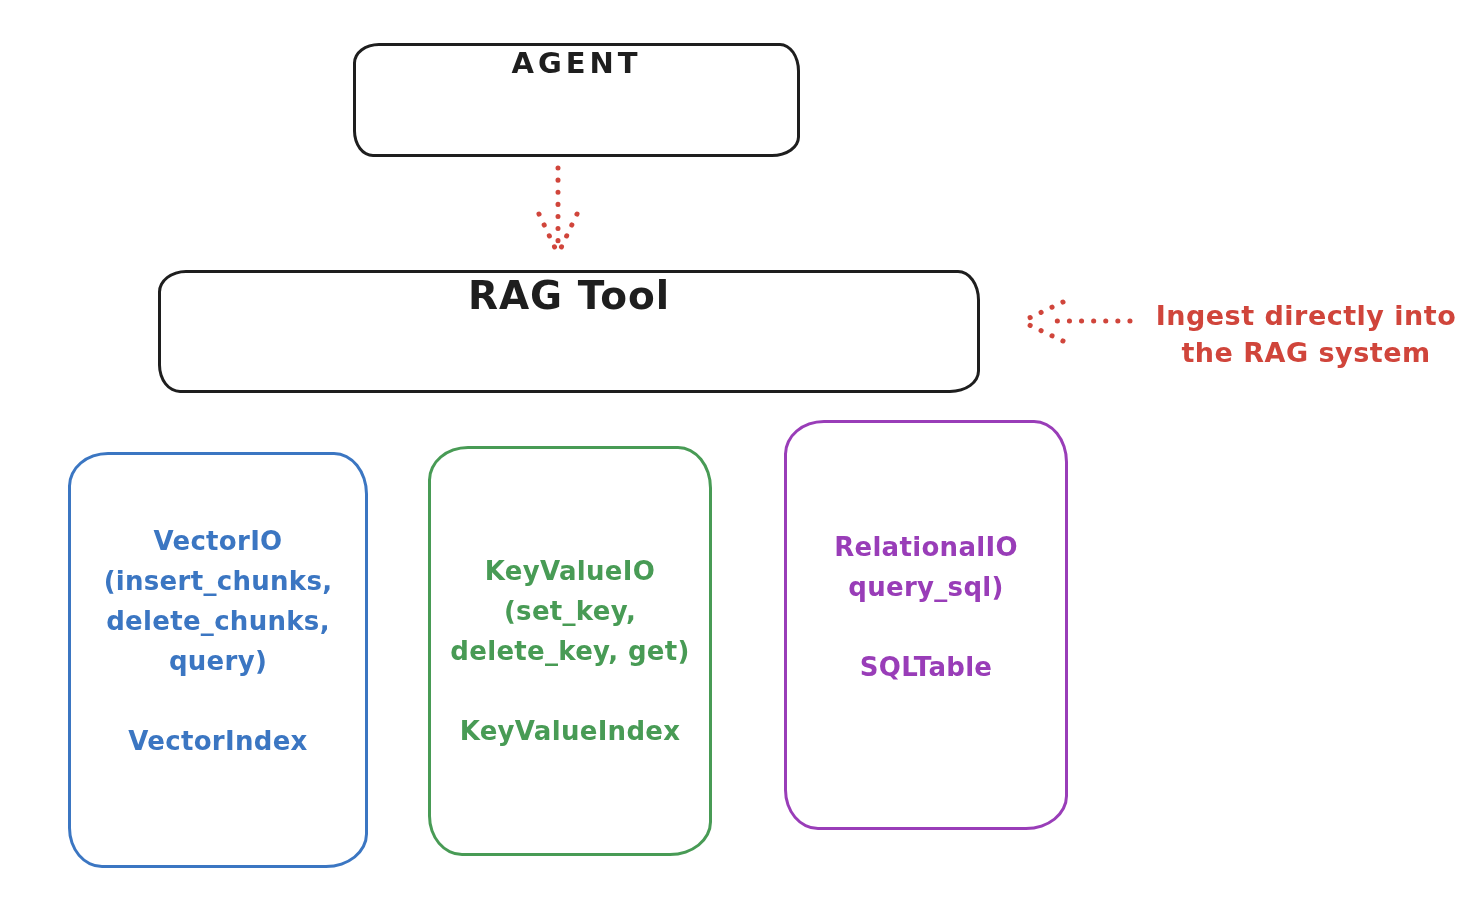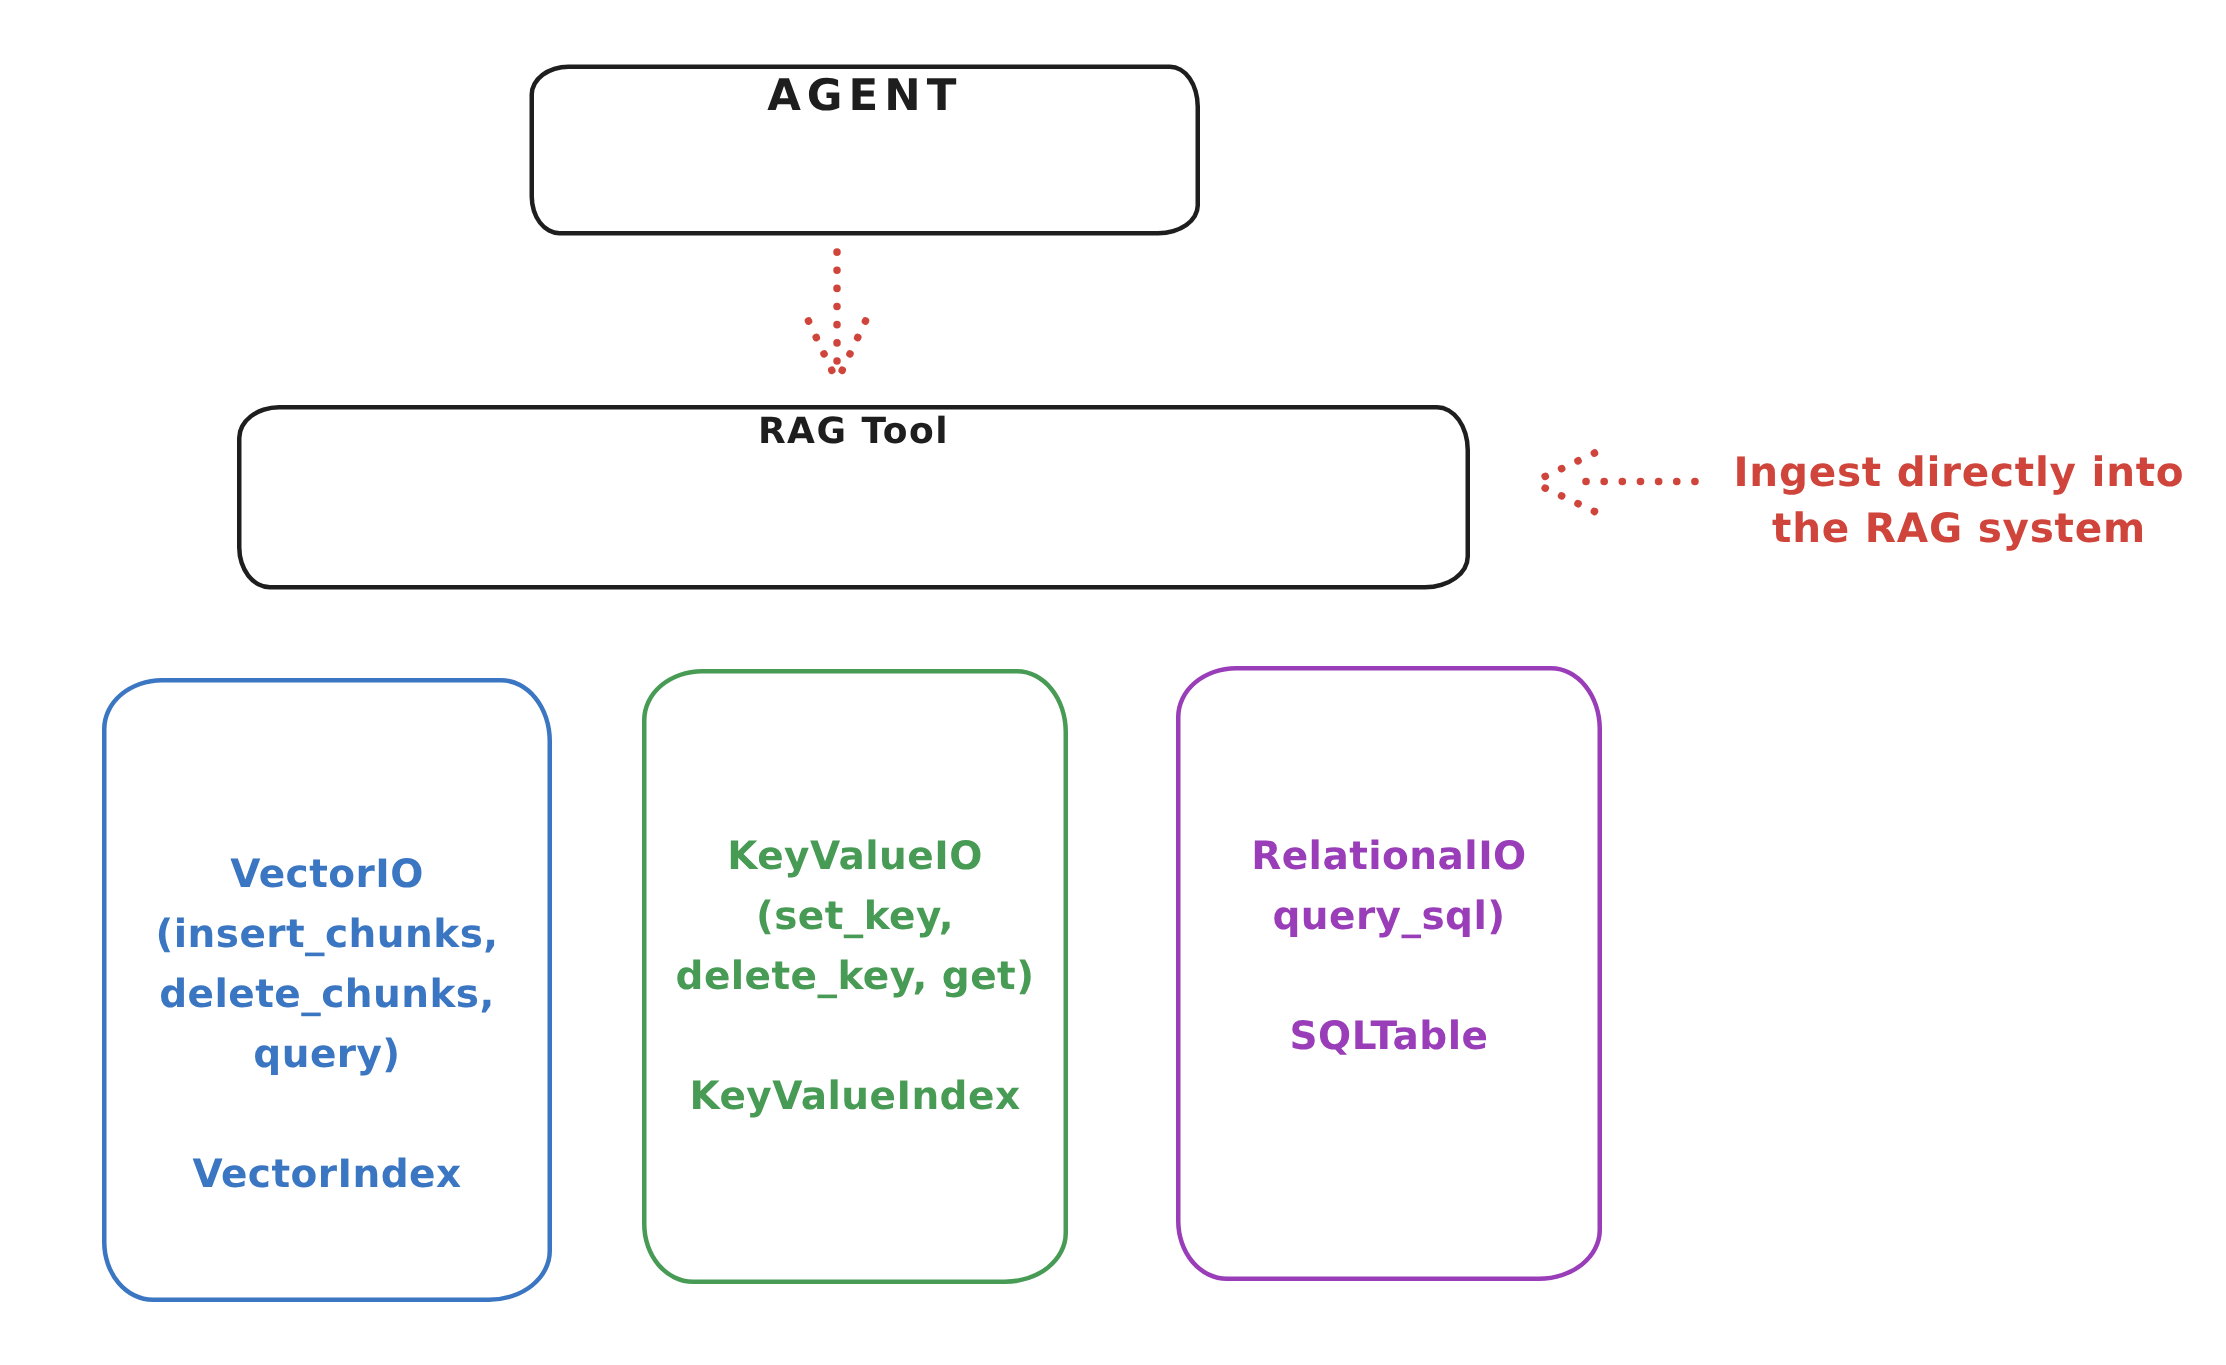--- a/index.html
+++ b/index.html
@@ -49,21 +49,21 @@
     font-size: 29px;
     font-weight: 700;
     letter-spacing: 4px;
   }
   .ragtool-box {
     left: 158px; top: 270px;
     width: 822px; height: 123px;
     border-radius: 28px 22px 30px 22px / 22px 30px 22px 28px;
   }
   .ragtool-box .box-label {
-    font-size: 24px;
+    font-size: 39px;
     font-weight: 600;
     letter-spacing: 1px;
   }
   .annotation {
     position: absolute;
     left: 1138px; top: 297px;
     width: 336px;
     text-align: center;
     color: #d0453b;
     font-size: 27px;
@@ -74,33 +74,33 @@
   .storage-box {
     border-style: solid;
     border-width: 3.5px;
     border-color: var(--accent, #1e1e1e);
     color: var(--accent, #1e1e1e);
     border-radius: 40px 34px 42px 34px / 34px 42px 34px 40px;
     align-items: flex-start;
   }
   .vector-box    { left: 68px;  top: 452px; width: 300px; height: 416px; }
   .keyvalue-box  { left: 428px; top: 446px; width: 284px; height: 410px; justify-content: center; }
-  .relational-box{ left: 784px; top: 444px; width: 284px; height: 410px; }
+  .relational-box{ left: 784px; top: 420px; width: 284px; height: 410px; }
   .storage-text {
     width: 100%;
     display: flex;
     flex-direction: column;
     align-items: center;
     text-align: center;
     font-size: 26px;
     font-weight: 600;
     line-height: 40px;
     letter-spacing: 0.3px;
   }
-  .vector-box .storage-text     { padding-top: 108px; }
+  .vector-box .storage-text     { padding-top: 66px; }
   .keyvalue-box .storage-text   { padding-top: 102px; }
   .relational-box .storage-text { padding-top: 104px; }
   .storage-gap { height: 40px; }
 </style>
 </head>
 <body>
 
 <div class="canvas">
 
   <svg class="overlay" viewBox="0 0 1484 910" xmlns="http://www.w3.org/2000/svg">

